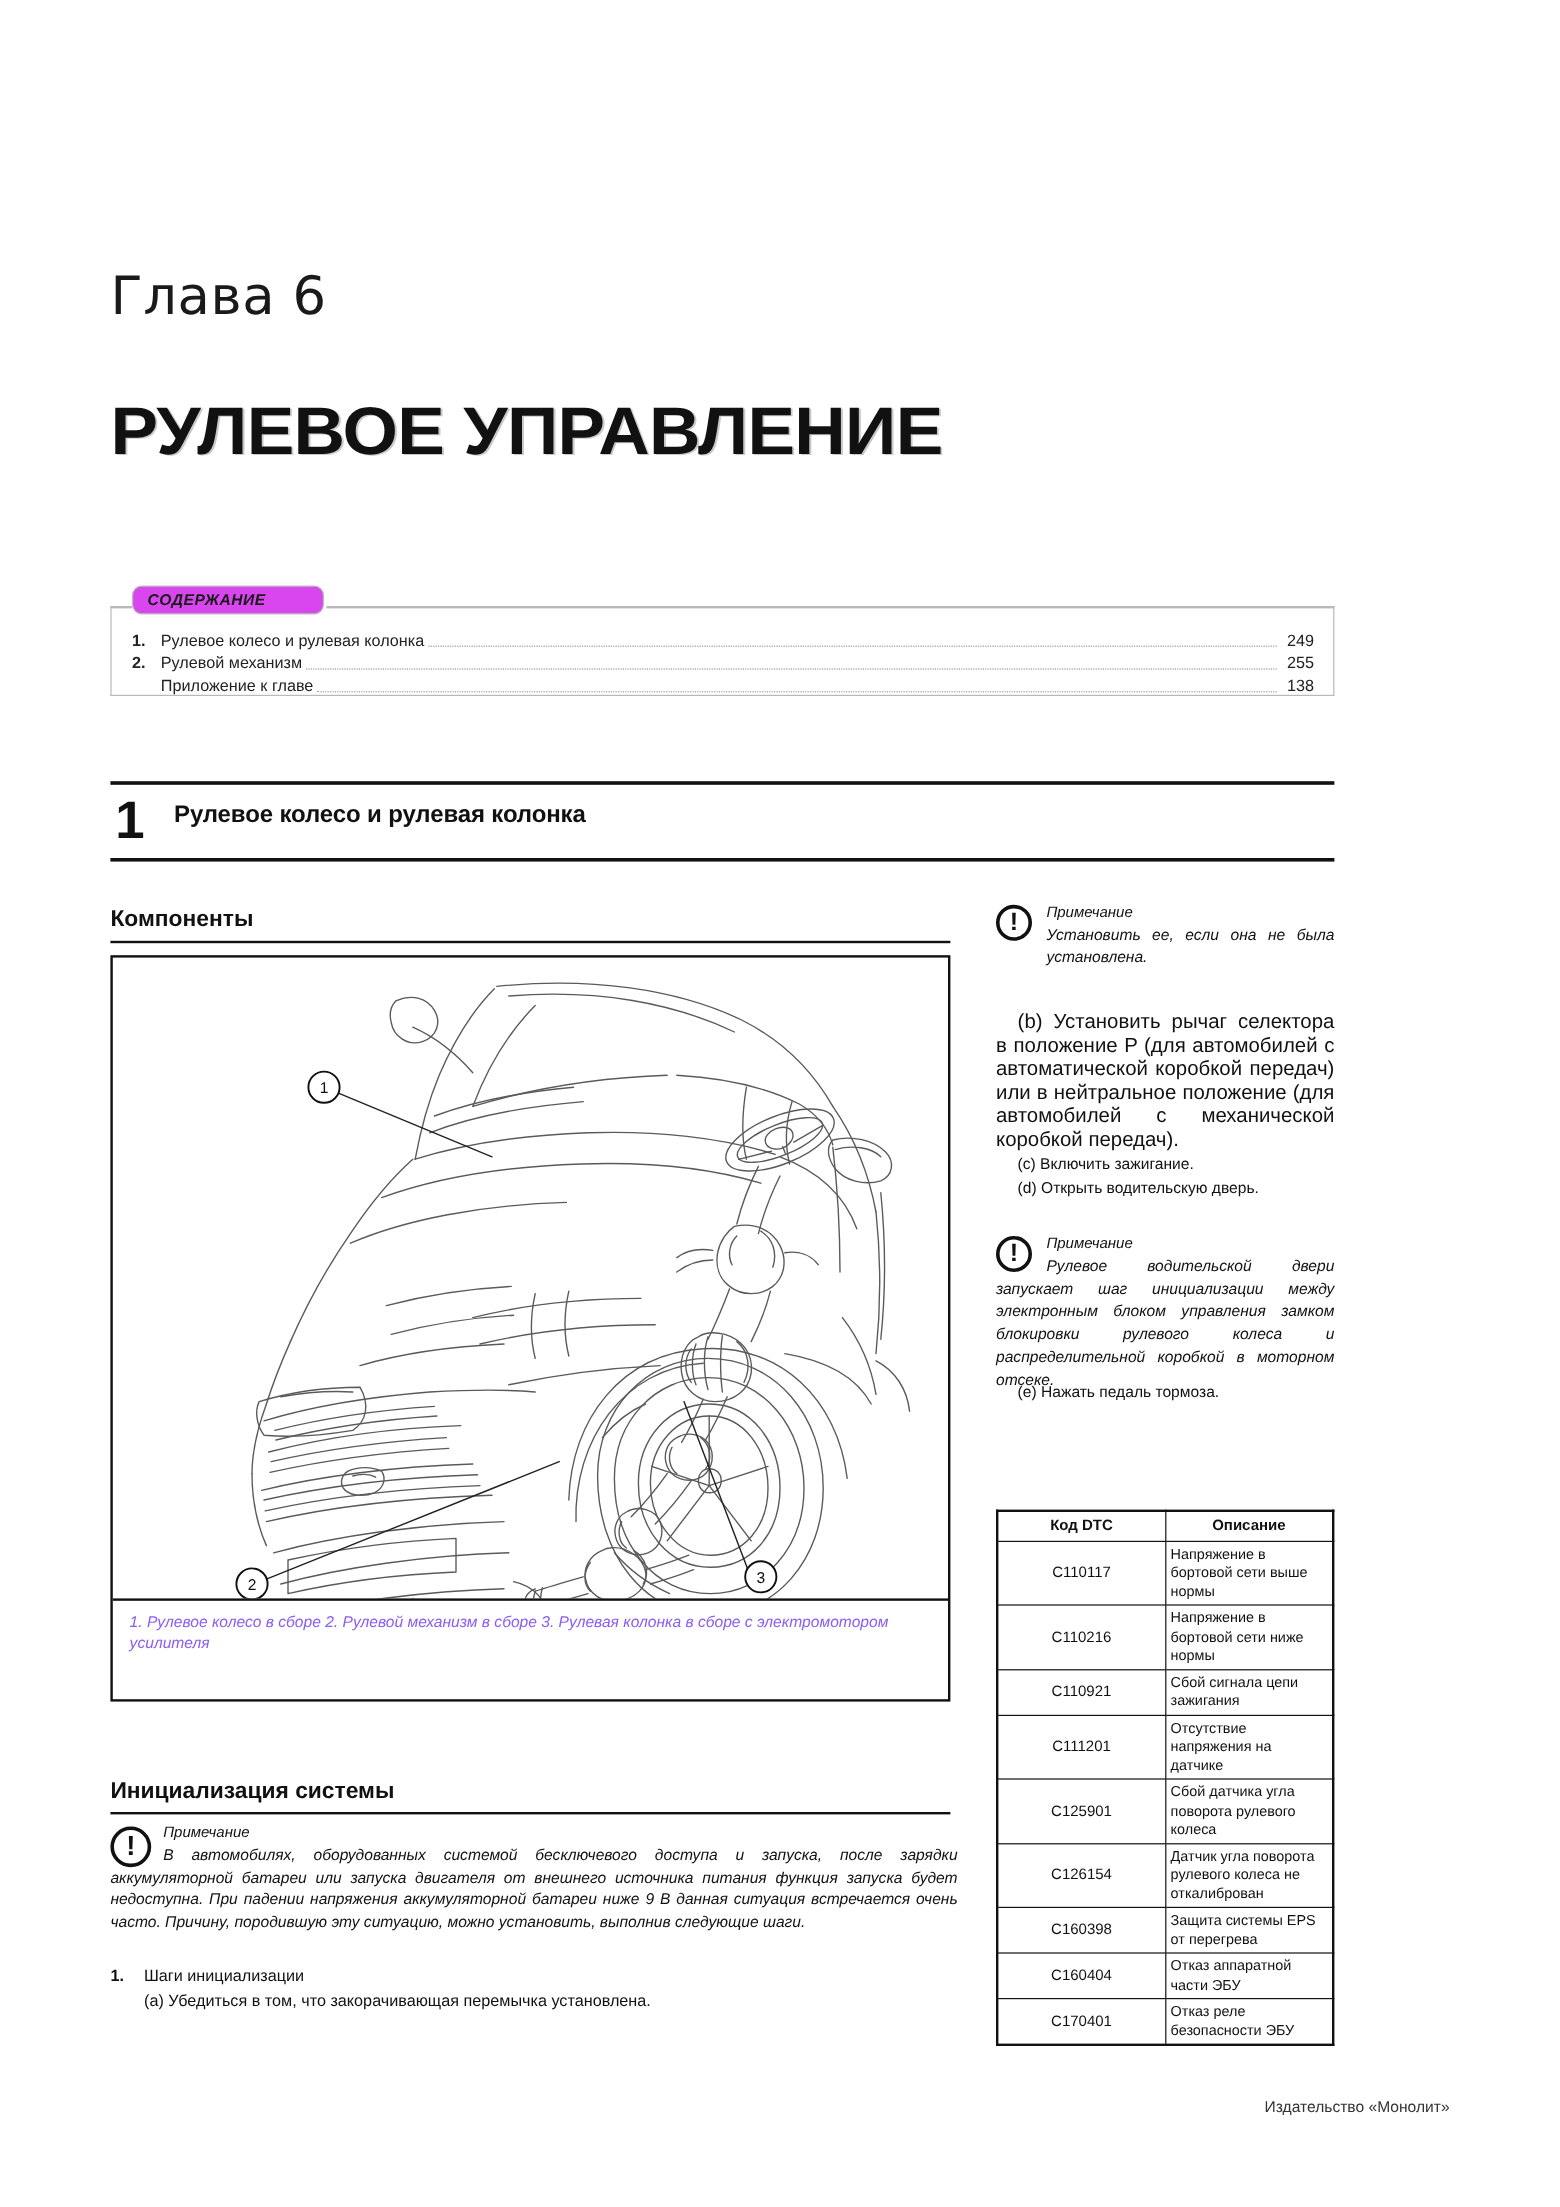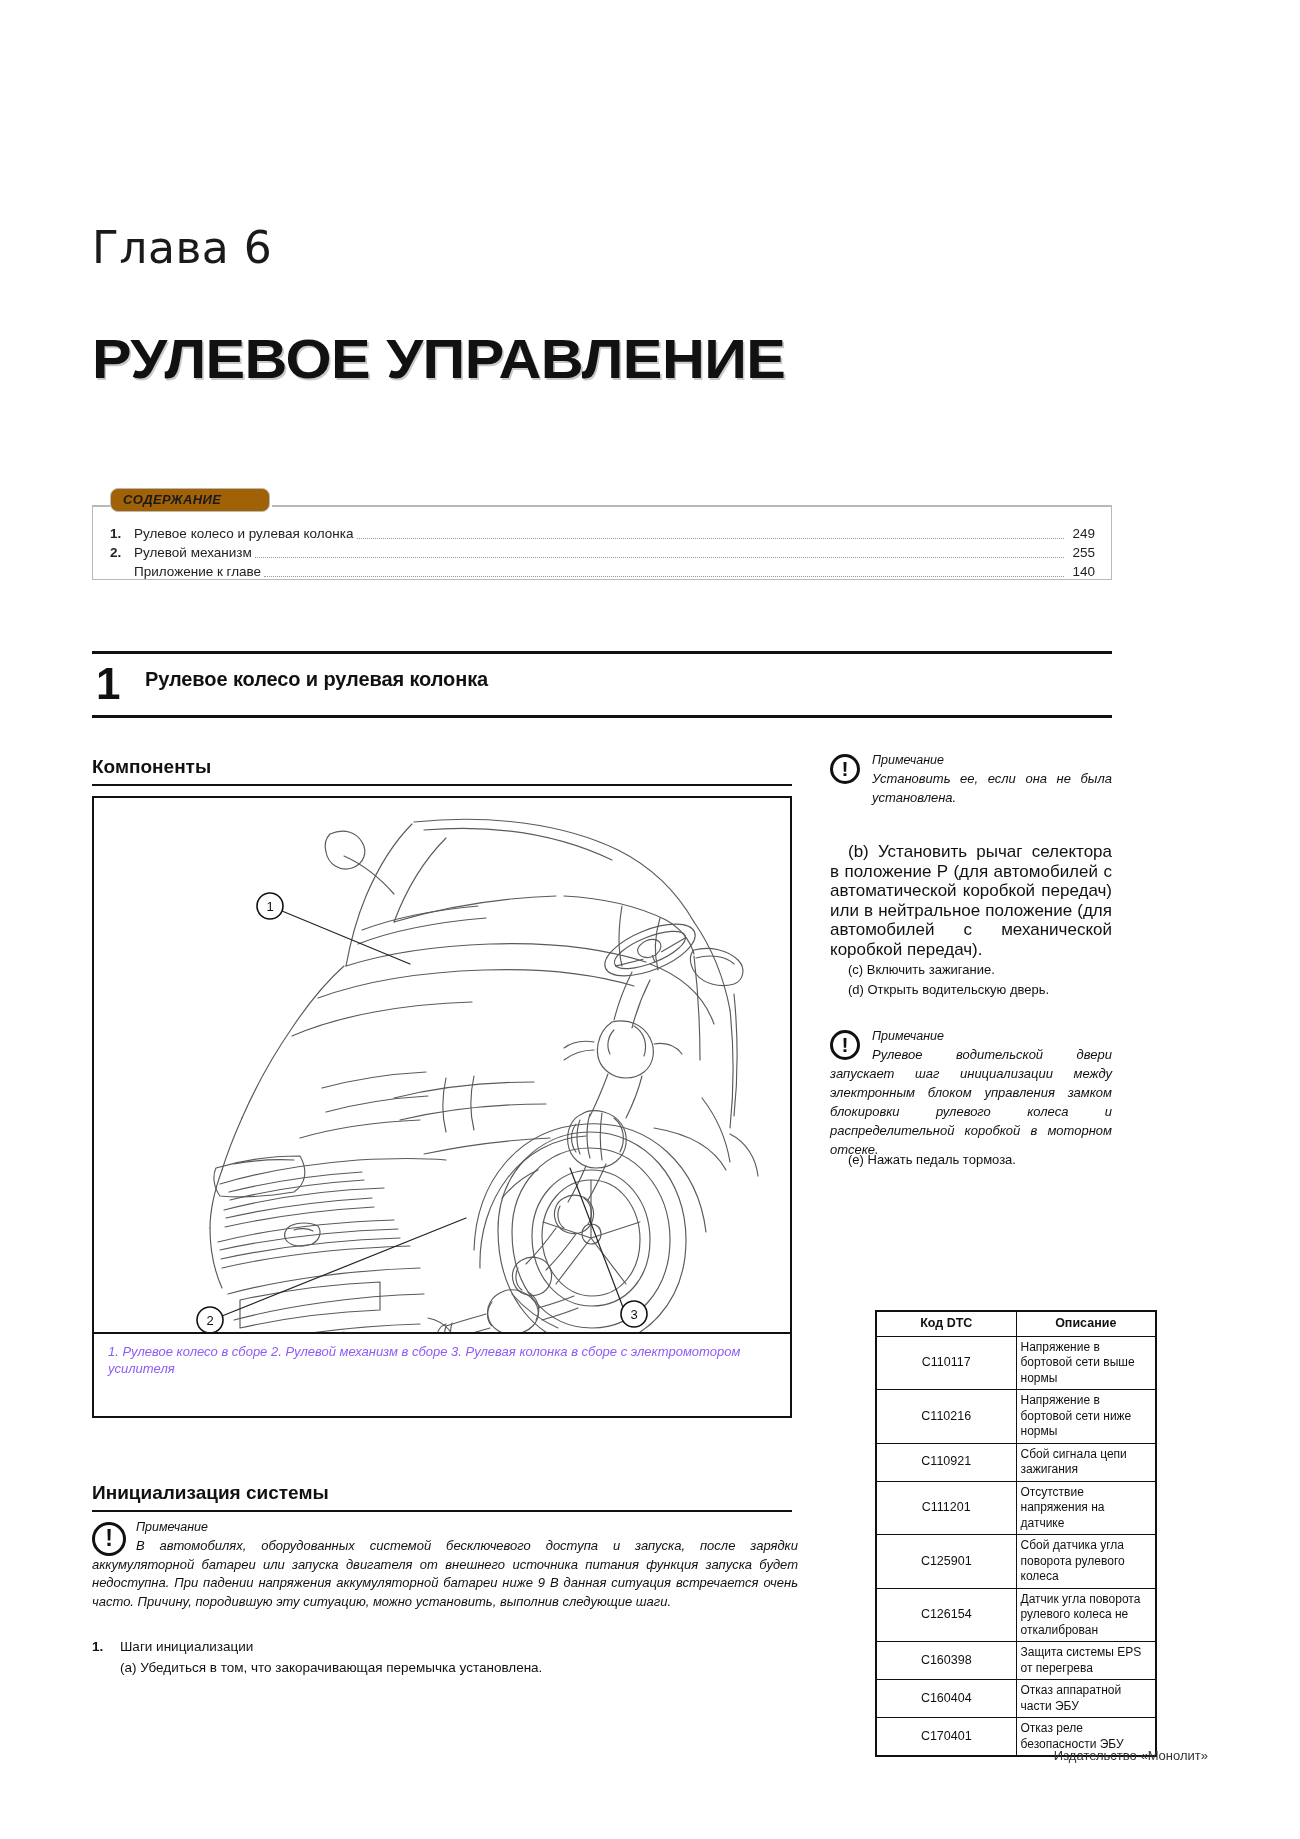--- a/index.html
+++ b/index.html
@@ -38,21 +38,21 @@
   .toc-topline-left{
     position:absolute;left:92px;top:505px;width:18px;height:1.5px;background:#b9b9b9;
   }
   .toc-topline-right{
     position:absolute;left:272px;top:505px;width:840px;height:1.5px;background:#b9b9b9;
   }
   .toc-tab{
     position:absolute;left:110px;top:488px;
     width:160px;height:24px;
     border:1.5px solid #b9b9b9;border-radius:8px;
-    background:#a16207;box-sizing:border-box;
+    background:#d946ef;box-sizing:border-box;
   }
   .toc-tab span{
     position:absolute;left:12px;top:3px;
     font-size:13px;font-weight:700;font-style:italic;letter-spacing:.4px;
     color:#1a1a1a;
   }
   .toc-list{position:absolute;left:110px;top:524px;width:985px;}
   .toc-row{
     display:flex;align-items:flex-end;
     font-size:13.5px;color:#222;line-height:19px;height:19px;
@@ -226,21 +226,21 @@
       <span class="toc-num">2.</span>
       <span class="toc-name">Рулевой механизм</span>
       <span class="toc-dots"></span>
       <span class="toc-page">255</span>
     </div>
 
     <div class="toc-row">
       <span class="toc-num"></span>
       <span class="toc-name">Приложение к главе</span>
       <span class="toc-dots"></span>
-      <span class="toc-page">140</span>
+      <span class="toc-page">138</span>
     </div>
 
   </div>
 
   <div class="sec-rule-top"></div>
   <div class="sec-num">1</div>
   <div class="sec-title">Рулевое колесо и рулевая колонка</div>
   <div class="sec-rule-bot"></div>
 
   <div class="h-components">Компоненты</div>
@@ -484,21 +484,21 @@
       <div class="nt">Примечание</div>
       <div class="nb full" style="text-indent:42px;">Рулевое водительской двери запускает шаг инициализации между электронным блоком управления замком блокировки рулевого колеса и распределительной коробкой в моторном отсеке.</div>
     </div>
   </div>
 
   <div class="rc" style="top:1150px;">
     <div class="subline">(e) Нажать педаль тормоза.</div>
   </div>
 
 
-  <div class="rc" style="top:1310px;margin-left:45px;">
+  <div class="rc" style="top:1258px;">
     <table class="dtc">
       <thead>
         <tr>
           <th>Код DTC</th>
           <th>Описание</th>
         </tr>
       </thead>
       <tbody>
         <tr>
           <td class="code">C110117</td>

